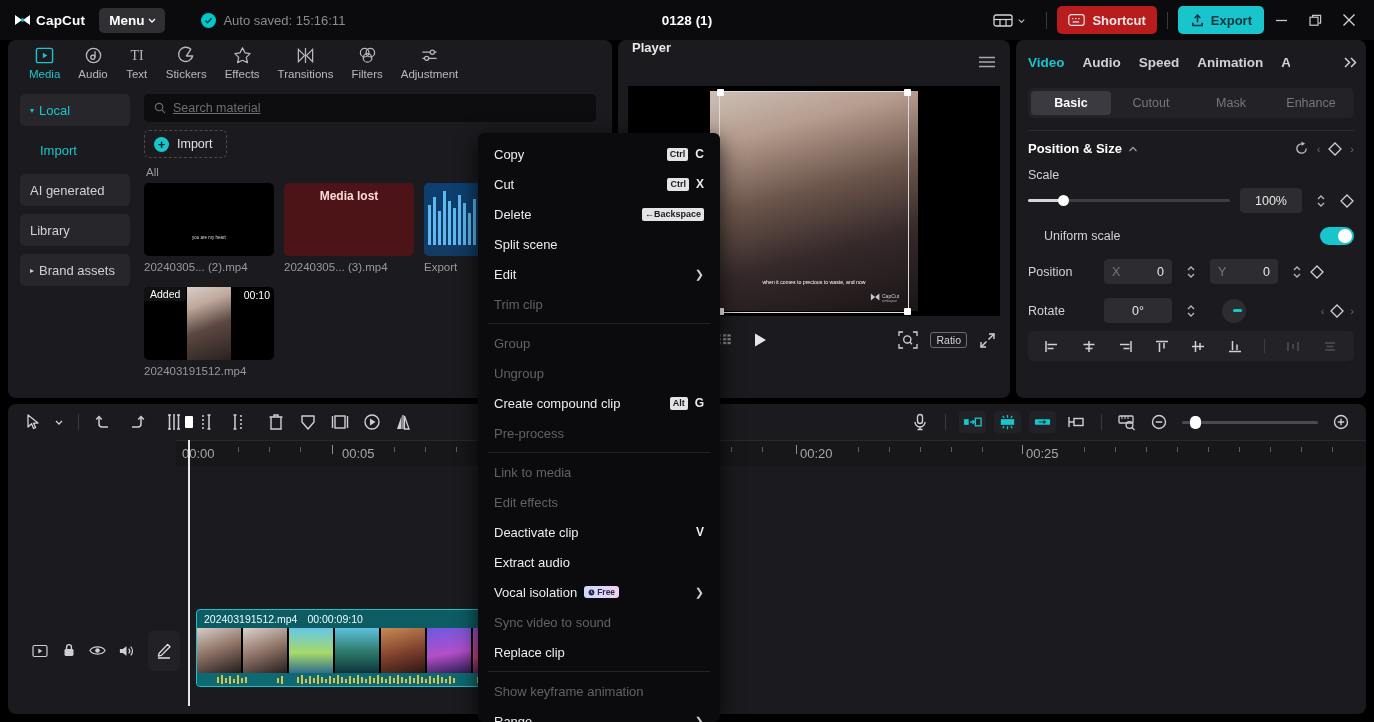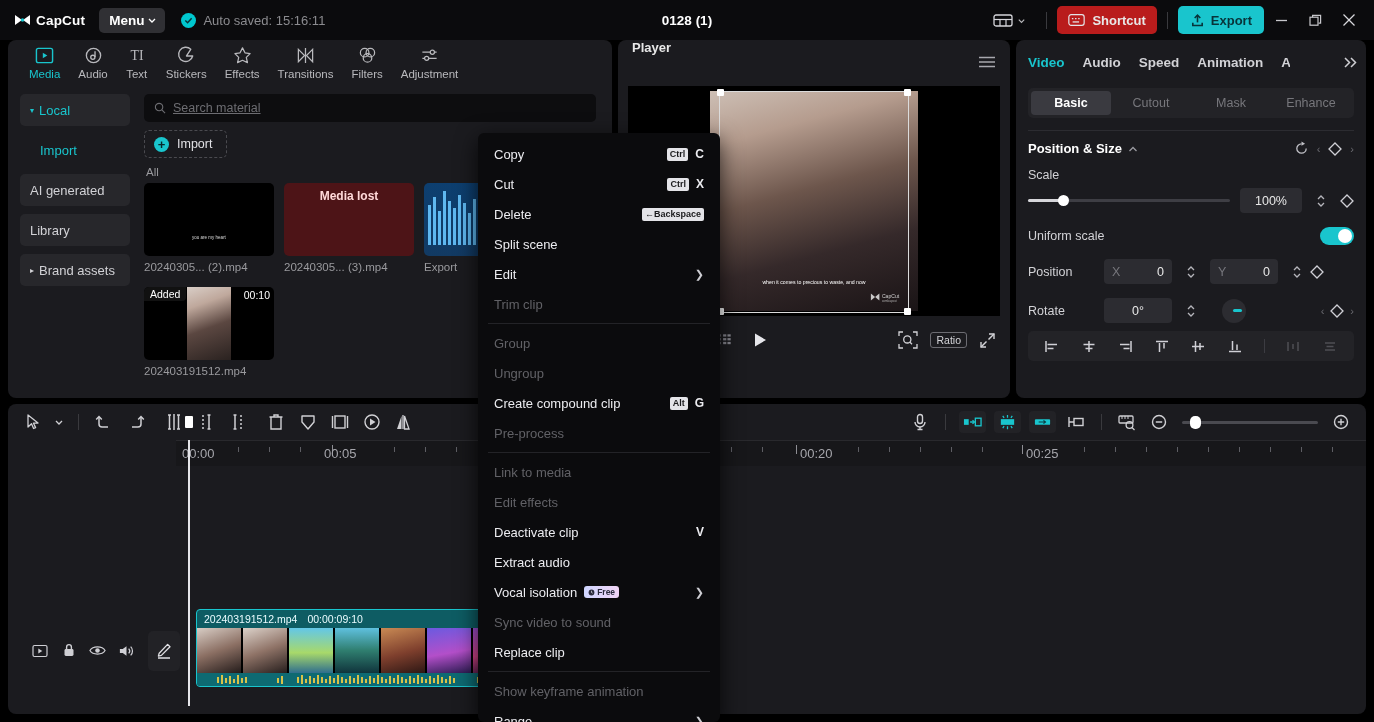--- a/index.html
+++ b/index.html
@@ -18,21 +18,21 @@
     background: #0b0b0d; display: flex; align-items: center;
   }
   .logo-wrap { display: flex; align-items: center; gap: 5px; margin-left: 14px; }
   .logo-mark { width: 17px; height: 15px; position: relative; }
   .logo-text { font-size: 13.5px; font-weight: bold; color: #fff; letter-spacing: .2px; }
   .menu-btn {
     margin-left: 14px; background: #303034; border-radius: 5px;
     height: 25px; padding: 0 8px 0 10px; display: flex; align-items: center; gap: 3px;
     font-size: 13.5px; font-weight: bold; color: #fff;
   }
-  .autosave { margin-left: 16px; display: flex; align-items: center; gap: 7px; }
+  .autosave { margin-left: 36px; display: flex; align-items: center; gap: 7px; }
   .autosave-dot {
     width: 15px; height: 15px; border-radius: 50%; background: #00c8cf;
     display: flex; align-items: center; justify-content: center;
   }
   .autosave-text { font-size: 13px; color: #8b8b8f; }
   .proj-title {
     position: absolute; left: 0; right: 0; text-align: center;
     font-size: 13.5px; font-weight: bold; color: #fff; pointer-events: none;
   }
   .tb-right {
@@ -702,21 +702,21 @@
           <path d="M2 10 L5 13 L8 10" stroke="#b6b6bc" stroke-width="1.3" fill="none"></path>
         </svg>
       </span>
       <span>
         <svg width="14" height="14" viewBox="0 0 14 14">
             <path d="M7 1 L13 7 L7 13 L1 7 Z" stroke="#d0d0d6" stroke-width="1.3" fill="none"></path>
           </svg>
       </span>
     </div>
 
-    <div class="row" style="margin-top:14px;">
+    <div class="row" style="margin-top:14px;margin-left:16px;">
       <span class="prop-label">Uniform scale</span>
       <span class="toggle" style="margin-left:auto;">
         <span class="knob"></span>
       </span>
     </div>
 
     <div class="row" style="margin-top:14px;">
       <span class="prop-label" style="width:66px;">Position</span>
       <span class="numbox" style="width:68px;justify-content:space-between;">
         <span class="axis">X</span>
@@ -979,21 +979,21 @@
           <circle cx="8" cy="8" r="6.5" stroke="#d0d0d4" stroke-width="1.4" fill="none"></circle>
           <line x1="4.8" y1="8" x2="11.2" y2="8" stroke="#d0d0d4" stroke-width="1.4"></line>
           <line x1="8" y1="4.8" x2="8" y2="11.2" stroke="#d0d0d4" stroke-width="1.4"></line>
         </svg>
       </span>
     </div>
 
     <div class="ruler">
       <span class="tlabel" style="left:6px;">00:00</span>
       <span class="tick major" style="left:156px;"></span>
-      <span class="tlabel" style="left:148px;">00:05</span>
+      <span class="tlabel" style="left:166px;">00:05</span>
       <span class="tick major" style="left:462px;"></span>
       <span class="tlabel" style="left:466px;">00:15</span>
       <span class="tick major" style="left:620px;"></span>
       <span class="tlabel" style="left:624px;">00:20</span>
       <span class="tick major" style="left:846px;"></span>
       <span class="tlabel" style="left:850px;">00:25</span>
       <span class="tick" style="left:62px;"></span>
         <span class="tick" style="left:93px;"></span>
       <span class="tick" style="left:124px;"></span>
         <span class="tick" style="left:218px;"></span>

